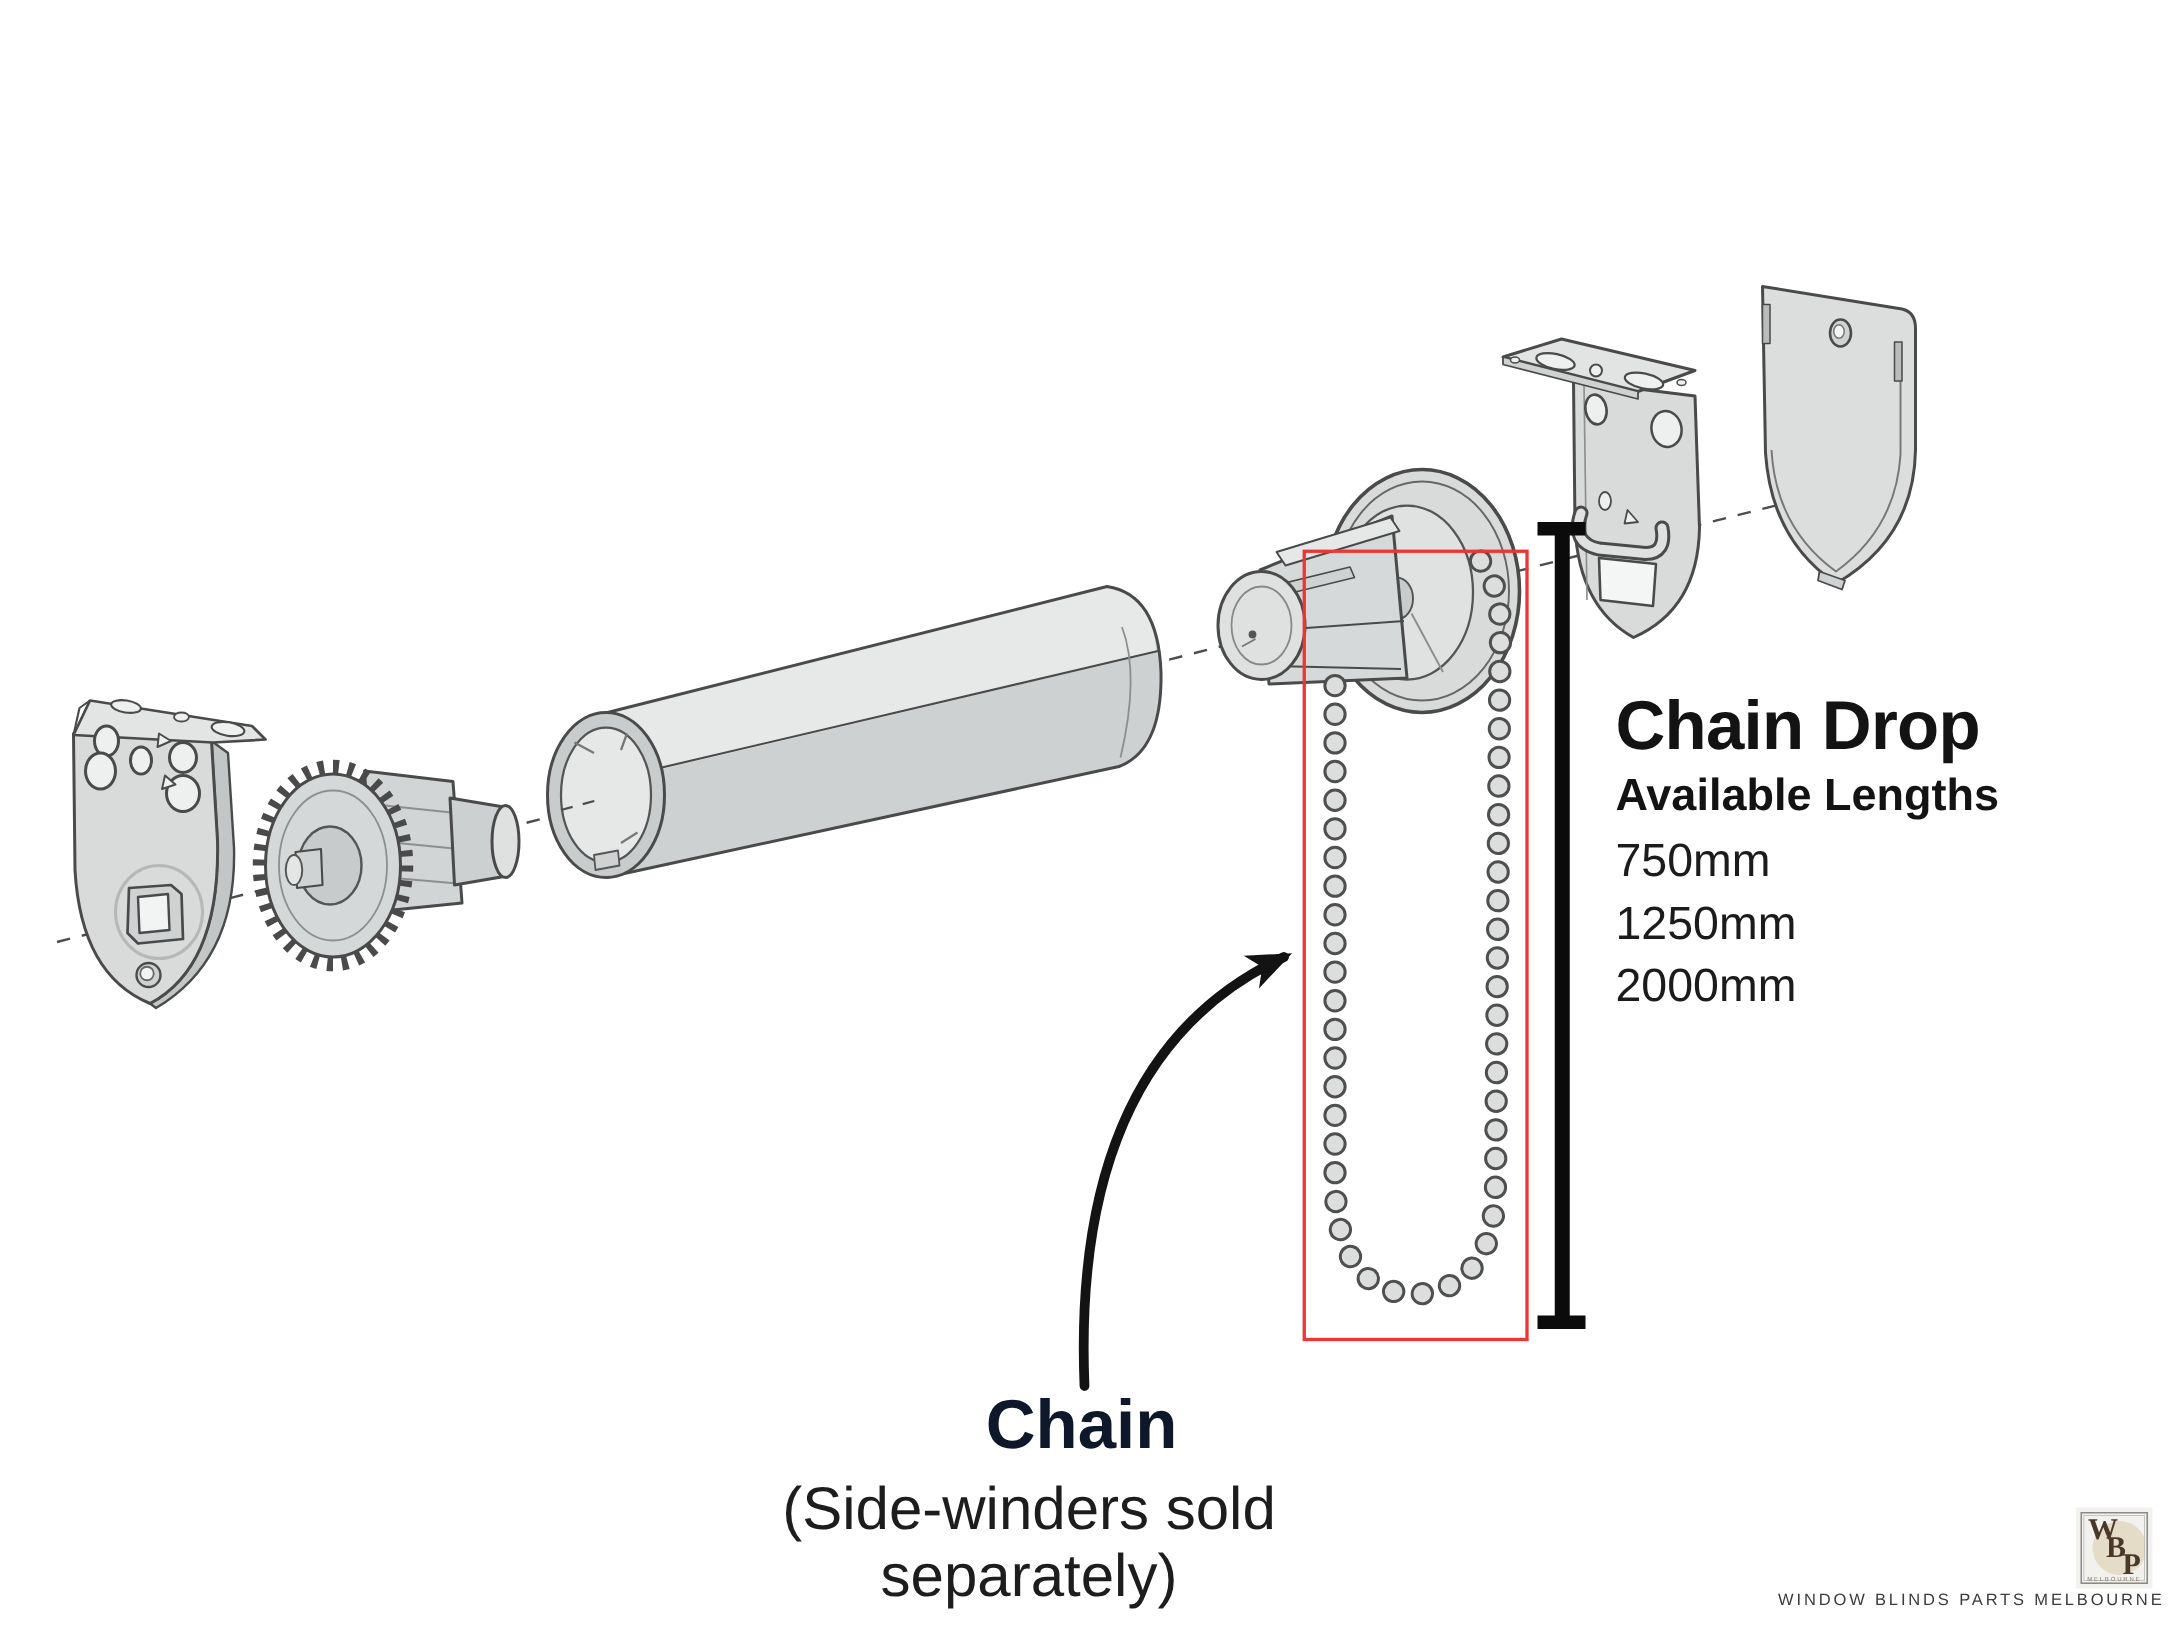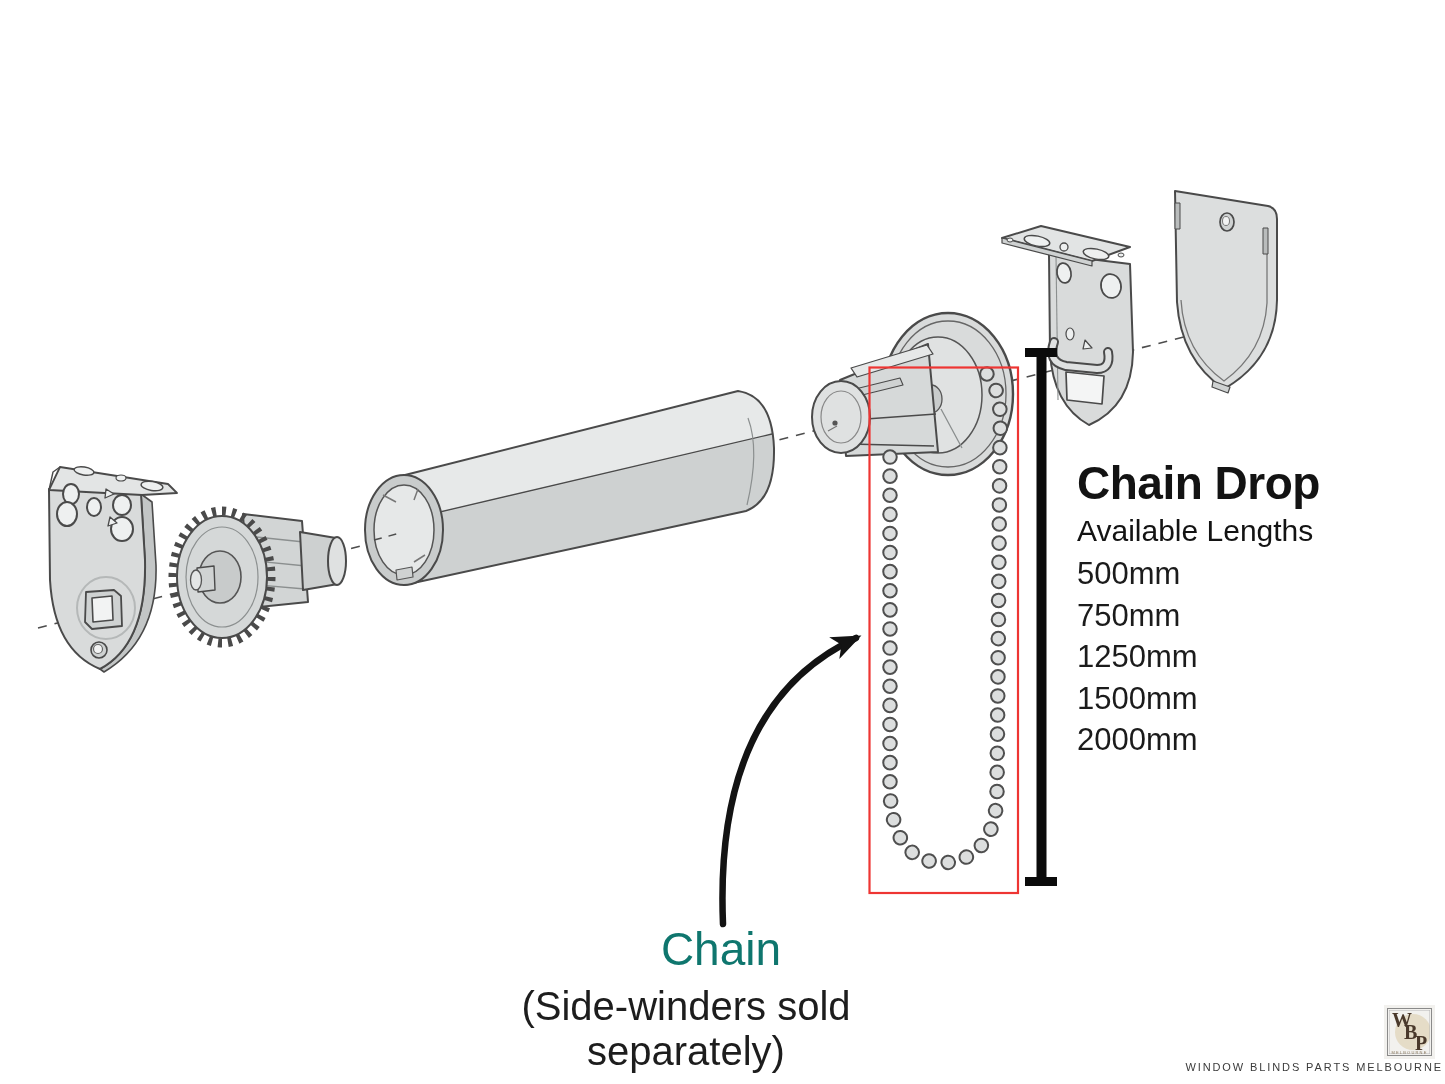--- a/index.html
+++ b/index.html
@@ -2,25 +2,25 @@
 <html><head>
 <meta charset="utf-8">
 <style>
   html,body{margin:0;padding:0;background:#fff;}
   #stage{position:relative;width:1445px;height:1084px;background:#ffffff;overflow:hidden;
          font-family:"Liberation Sans","DejaVu Sans",sans-serif;color:#161616;}
   #diagram{position:absolute;left:0;top:0;}
 
   .chain-drop-block{position:absolute;left:1077px;top:460px;}
   .chain-drop-block h2{margin:0 0 10px 0;font-size:46px;line-height:1;font-weight:700;letter-spacing:-0.5px;color:#131313;}
-  .chain-drop-block h3{margin:0 0 7px 0;font-size:30px;line-height:1;font-weight:400;color:#131313;}
+  .chain-drop-block h3{margin:0 0 7px 0;font-size:30px;line-height:1;font-weight:700;color:#131313;}
   .chain-drop-block ul{margin:0;padding:0;list-style:none;font-size:31px;line-height:41.5px;font-weight:400;color:#1b1b1b;}
 
   .chain-caption{position:absolute;left:571px;top:922px;width:300px;text-align:center;
-                 font-size:46px;font-weight:400;color:#0f766e;}
+                 font-size:46px;font-weight:700;color:#0f172a;}
   .side-note{position:absolute;left:436px;top:984px;width:500px;text-align:center;
              font-size:40px;font-weight:400;color:#1d1d1d;}
 
   .brand-footer{position:absolute;top:1061px;right:2px;font-size:11px;letter-spacing:1.9px;
                 color:#3b3b3b;white-space:nowrap;font-weight:400;}
 
   .logo-box{position:absolute;left:1384px;top:1005px;width:51px;height:54px;background:#f2f1ee;}
   .logo-frame{position:absolute;left:3px;top:3px;right:3px;bottom:3px;border:1.5px solid #8a8a8a;
               box-shadow:inset 0 0 0 1px #f2f1ee, inset 0 0 0 1.5px #b5b5b5;}
   .logo-circle{position:absolute;left:11px;top:9px;width:36px;height:36px;border-radius:50%;background:#e5dcc7;}
@@ -158,24 +158,22 @@
 
     <g>
       <path d="M 723 924 Q 714 704 856 638" fill="none" stroke="#131313" stroke-width="6.5" stroke-linecap="round" marker-end="url(#arrowhead)"></path>
     </g>
   </svg>
 
   <div class="chain-drop-block">
     <h2>Chain Drop</h2>
     <h3>Available Lengths</h3>
     <ul>
-      <li>500mm</li>
       <li>750mm</li>
       <li>1250mm</li>
-      <li>1500mm</li>
       <li>2000mm</li>
     </ul>
   </div>
 
   <div class="chain-caption">Chain</div>
   <div class="side-note">(Side-winders sold separately)</div>
 
   <div class="logo-box">
     <div class="logo-circle"></div>
     <div class="logo-frame"></div>

